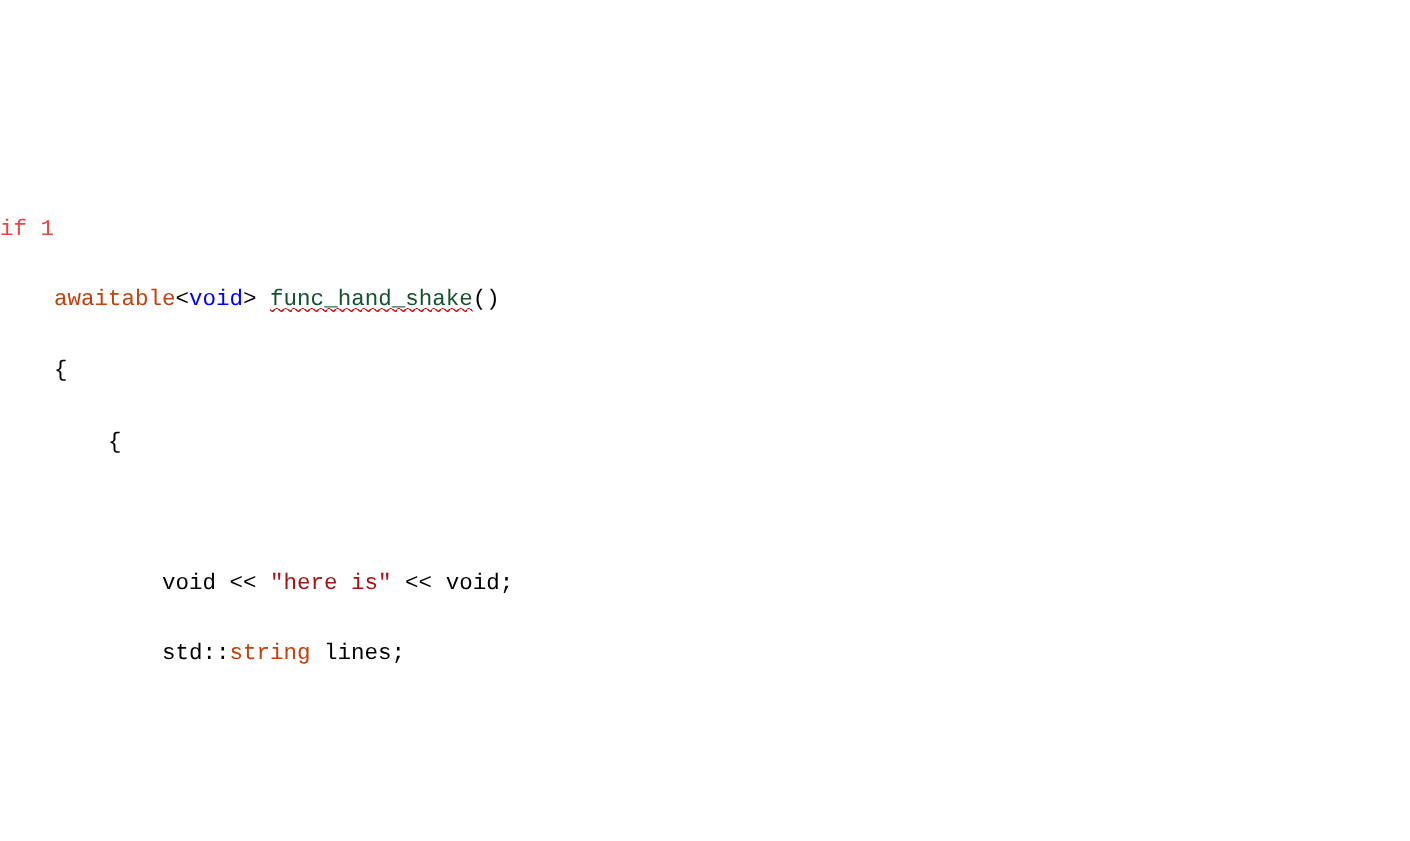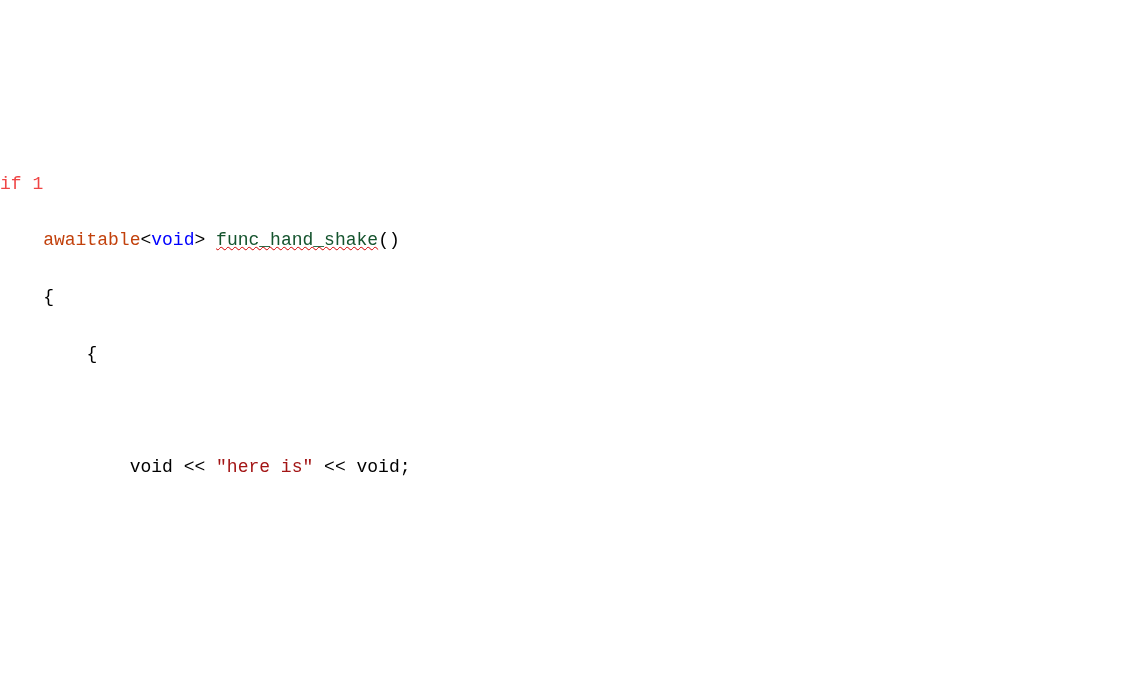--- a/index.html
+++ b/index.html
@@ -39,20 +39,21 @@
 
 
 <div class="code-area">
 
 <span class="line"><span class="kw-pp">if</span><span class="kw-pp"> </span><span class="kw-pp">1</span></span>
 <span class="line"><span>    </span><span class="kw-type2">awaitable</span><span>&lt;</span><span class="kw-kw">void</span><span>&gt;</span><span> </span><span class="kw-fn squiggle">func_hand_shake</span><span>()</span></span>
 <span class="line"><span>    </span><span>{</span></span>
 <span class="line"><span>        </span><span>{</span></span>
 <span class="line"> </span>
 <span class="line"><span>            </span><span>void</span><span> &lt;&lt; </span><span class="kw-lit">"here is"</span><span> &lt;&lt; </span><span>void</span><span>;</span></span>
+<span class="line"><span>            </span><span>std</span><span>::</span><span class="kw-type2">string</span><span> lines</span><span>;</span></span>
 
 
 
 
 
 
 
 
 
 

